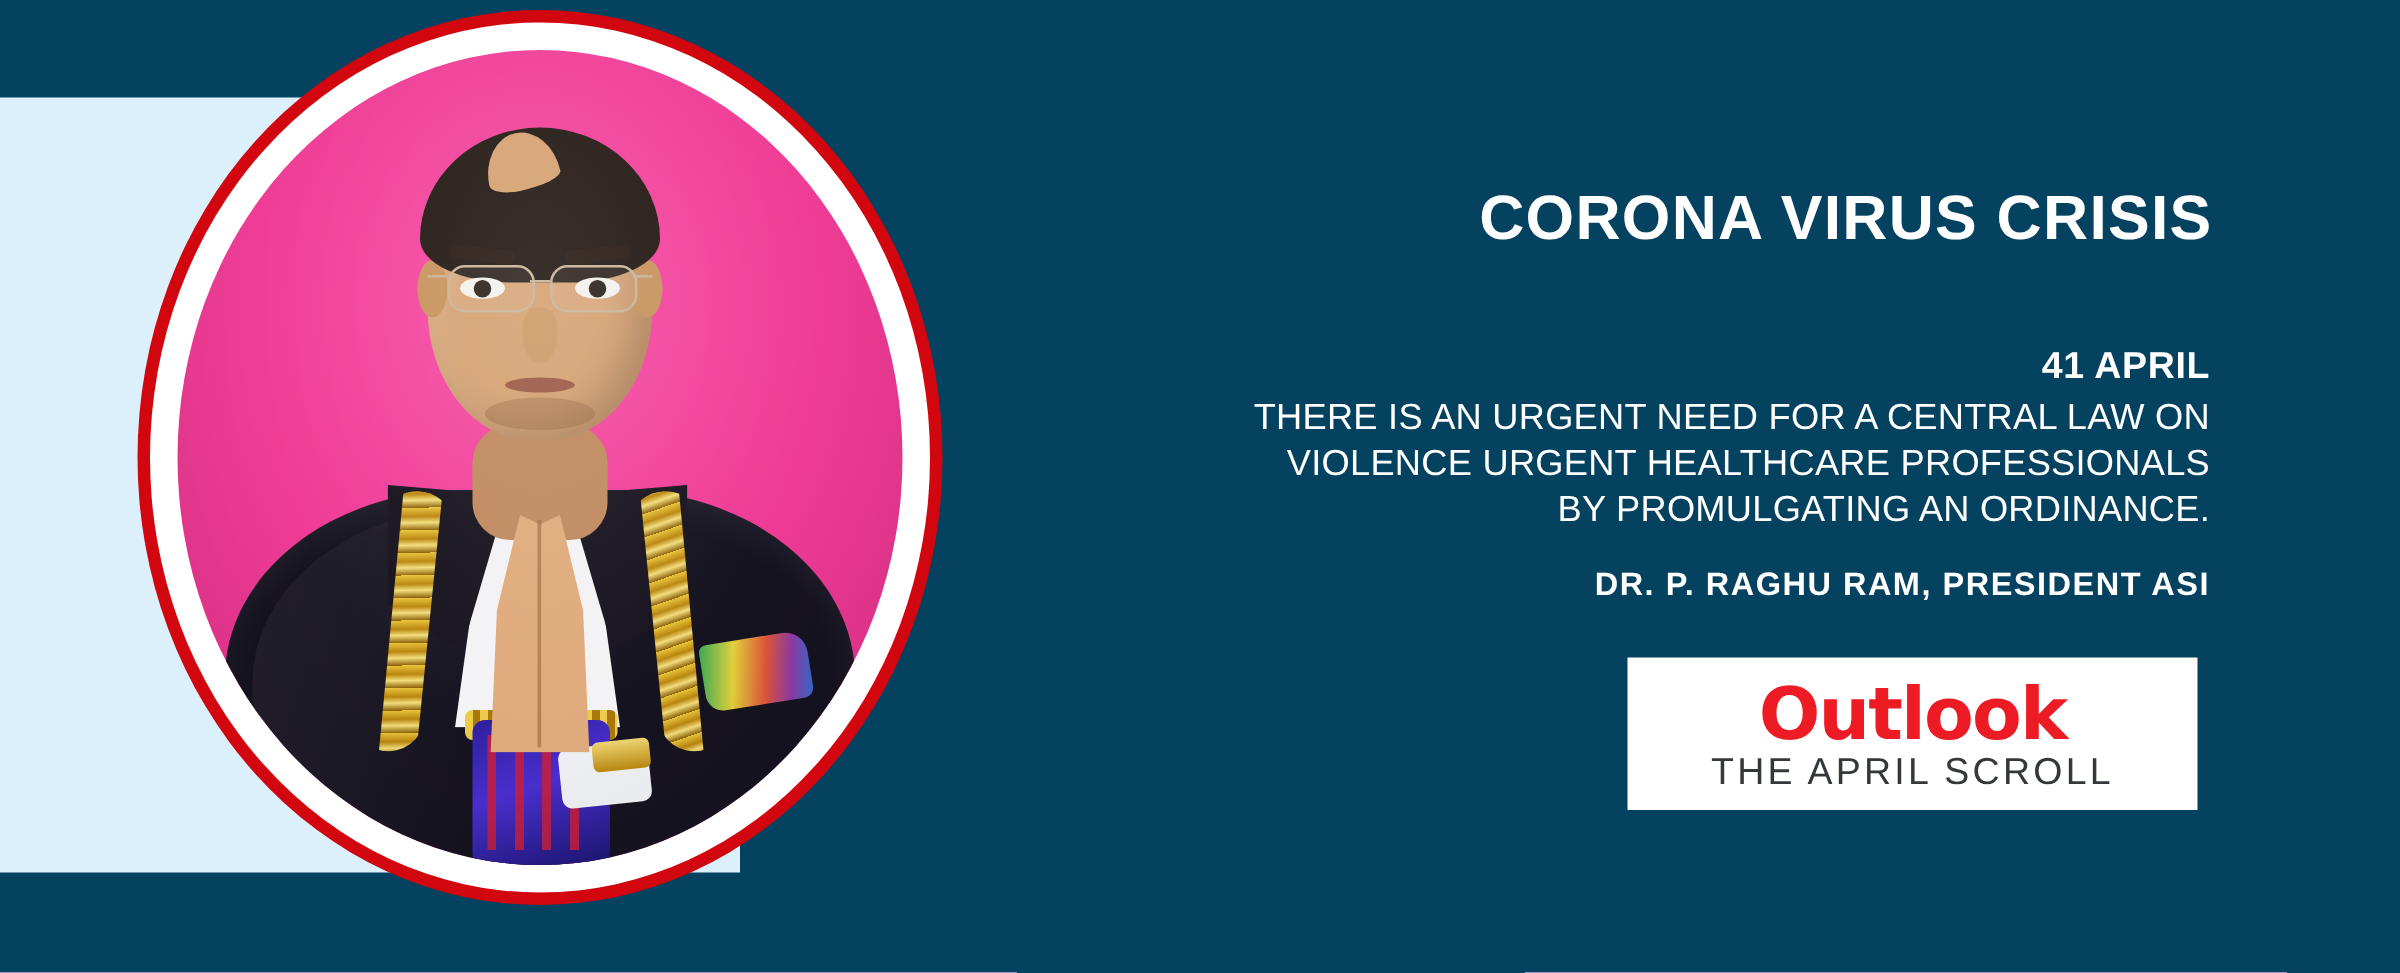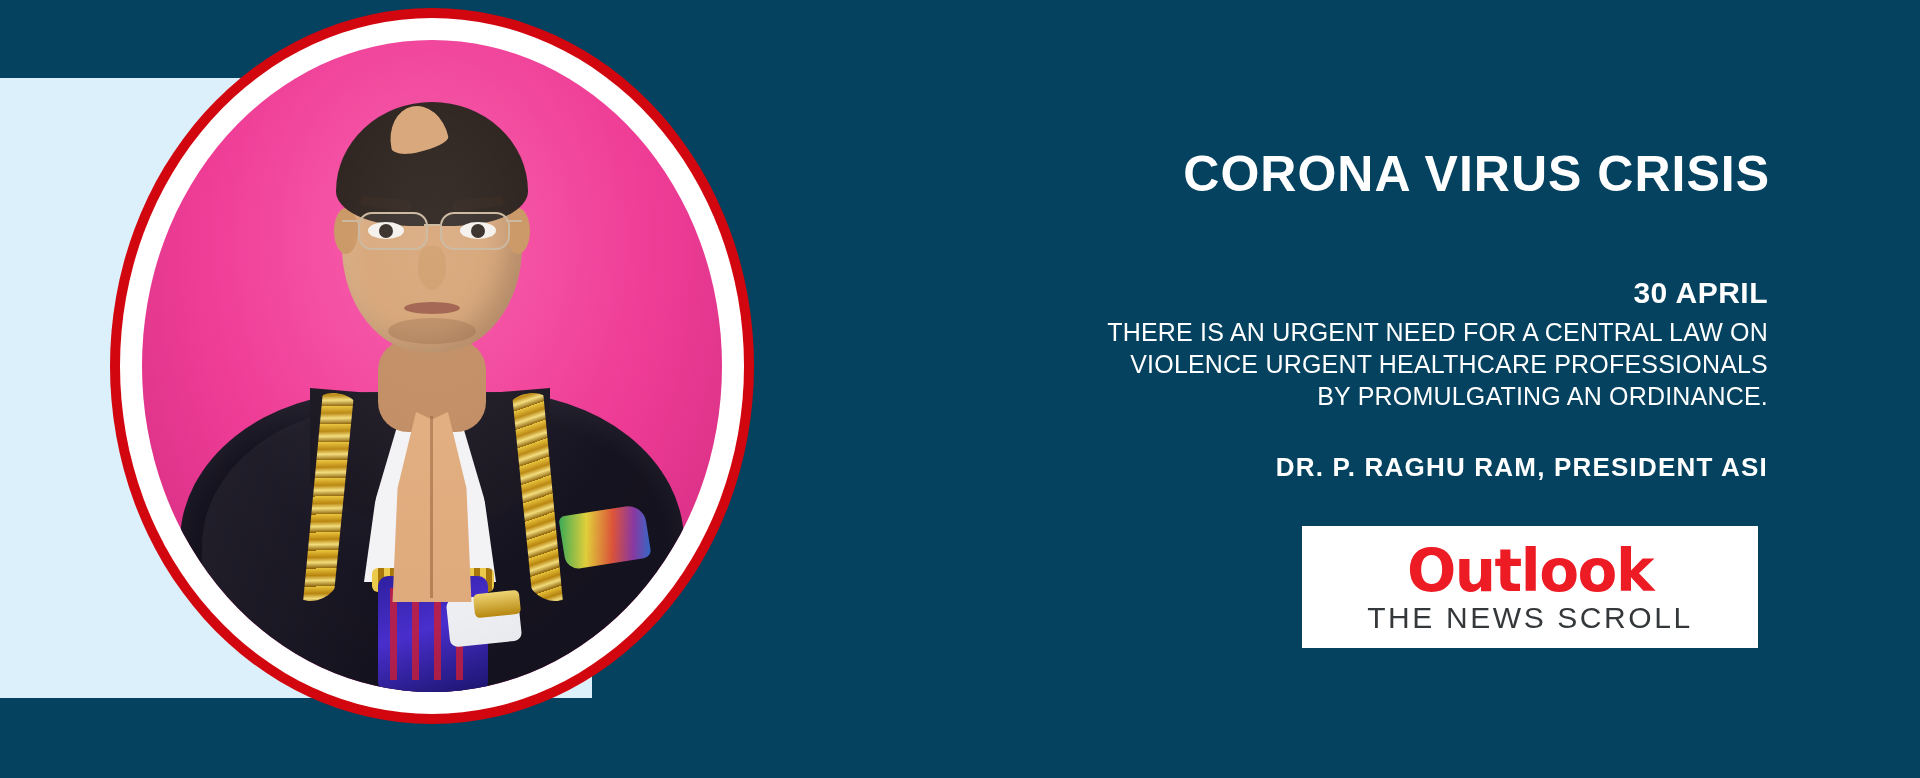--- a/index.html
+++ b/index.html
@@ -390,21 +390,21 @@
     letter-spacing: 0.5px;
     color: #ffffff;
   }
   .body-lines {
     position: absolute;
     right: 2px;
     top: 316px;
     width: 900px;
   }
   .body-lines .line {
-    font-size: 25px;
+    font-size: 29px;
     font-weight: 400;
     line-height: 1.28;
     letter-spacing: 0.2px;
     color: #ffffff;
     white-space: nowrap;
   }
   .attribution {
     position: absolute;
     right: 2px;
     top: 452px;
@@ -501,29 +501,29 @@
           <div class="hand-seam"></div>
         </div>
       </div>
     </div>
   </div>
 
   <div class="text-col">
 
     <div class="headline">CORONA VIRUS CRISIS</div>
 
-    <div class="dateline">30 APRIL</div>
+    <div class="dateline">41 APRIL</div>
 
     <div class="body-lines">
       <div class="line">THERE IS AN URGENT NEED FOR A CENTRAL LAW ON</div>
       <div class="line">VIOLENCE URGENT HEALTHCARE PROFESSIONALS</div>
       <div class="line">BY PROMULGATING AN ORDINANCE.</div>
     </div>
 
     <div class="attribution">DR. P. RAGHU RAM, PRESIDENT ASI</div>
   </div>
 
   <div class="logo-box">
     <div class="logo-word">Outlook</div>
-    <div class="logo-tag">THE NEWS SCROLL</div>
+    <div class="logo-tag">THE APRIL SCROLL</div>
   </div>
 
 </div>
 
 </body></html>

